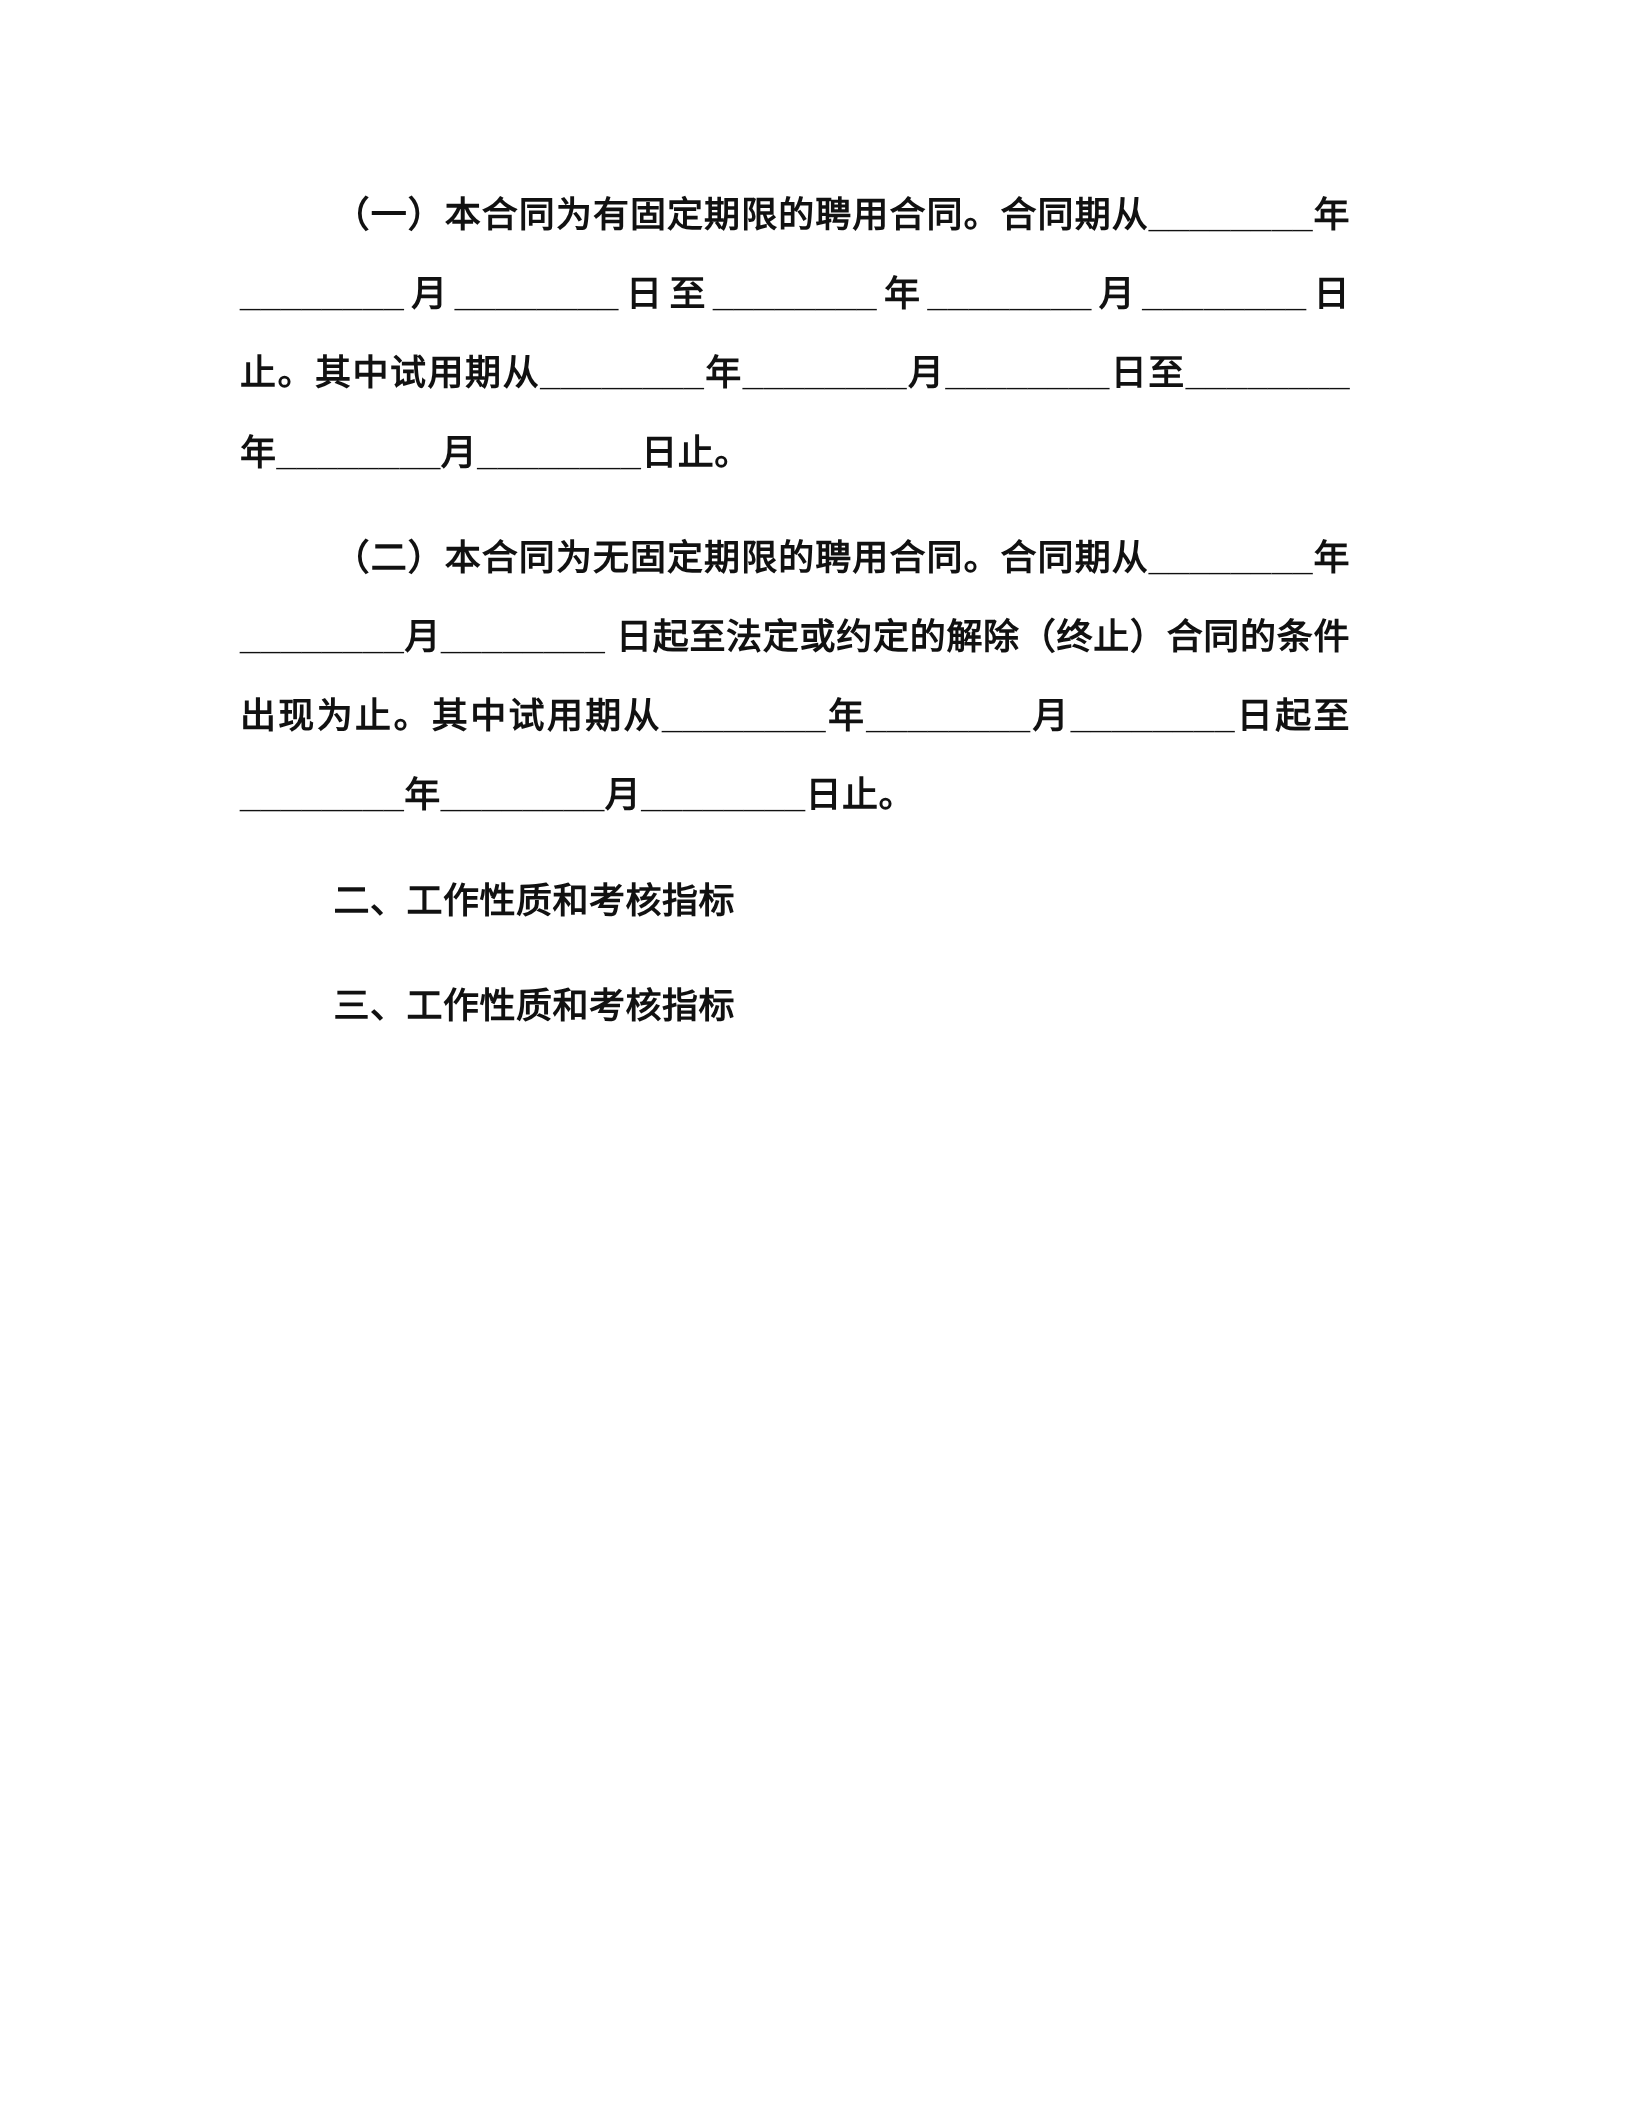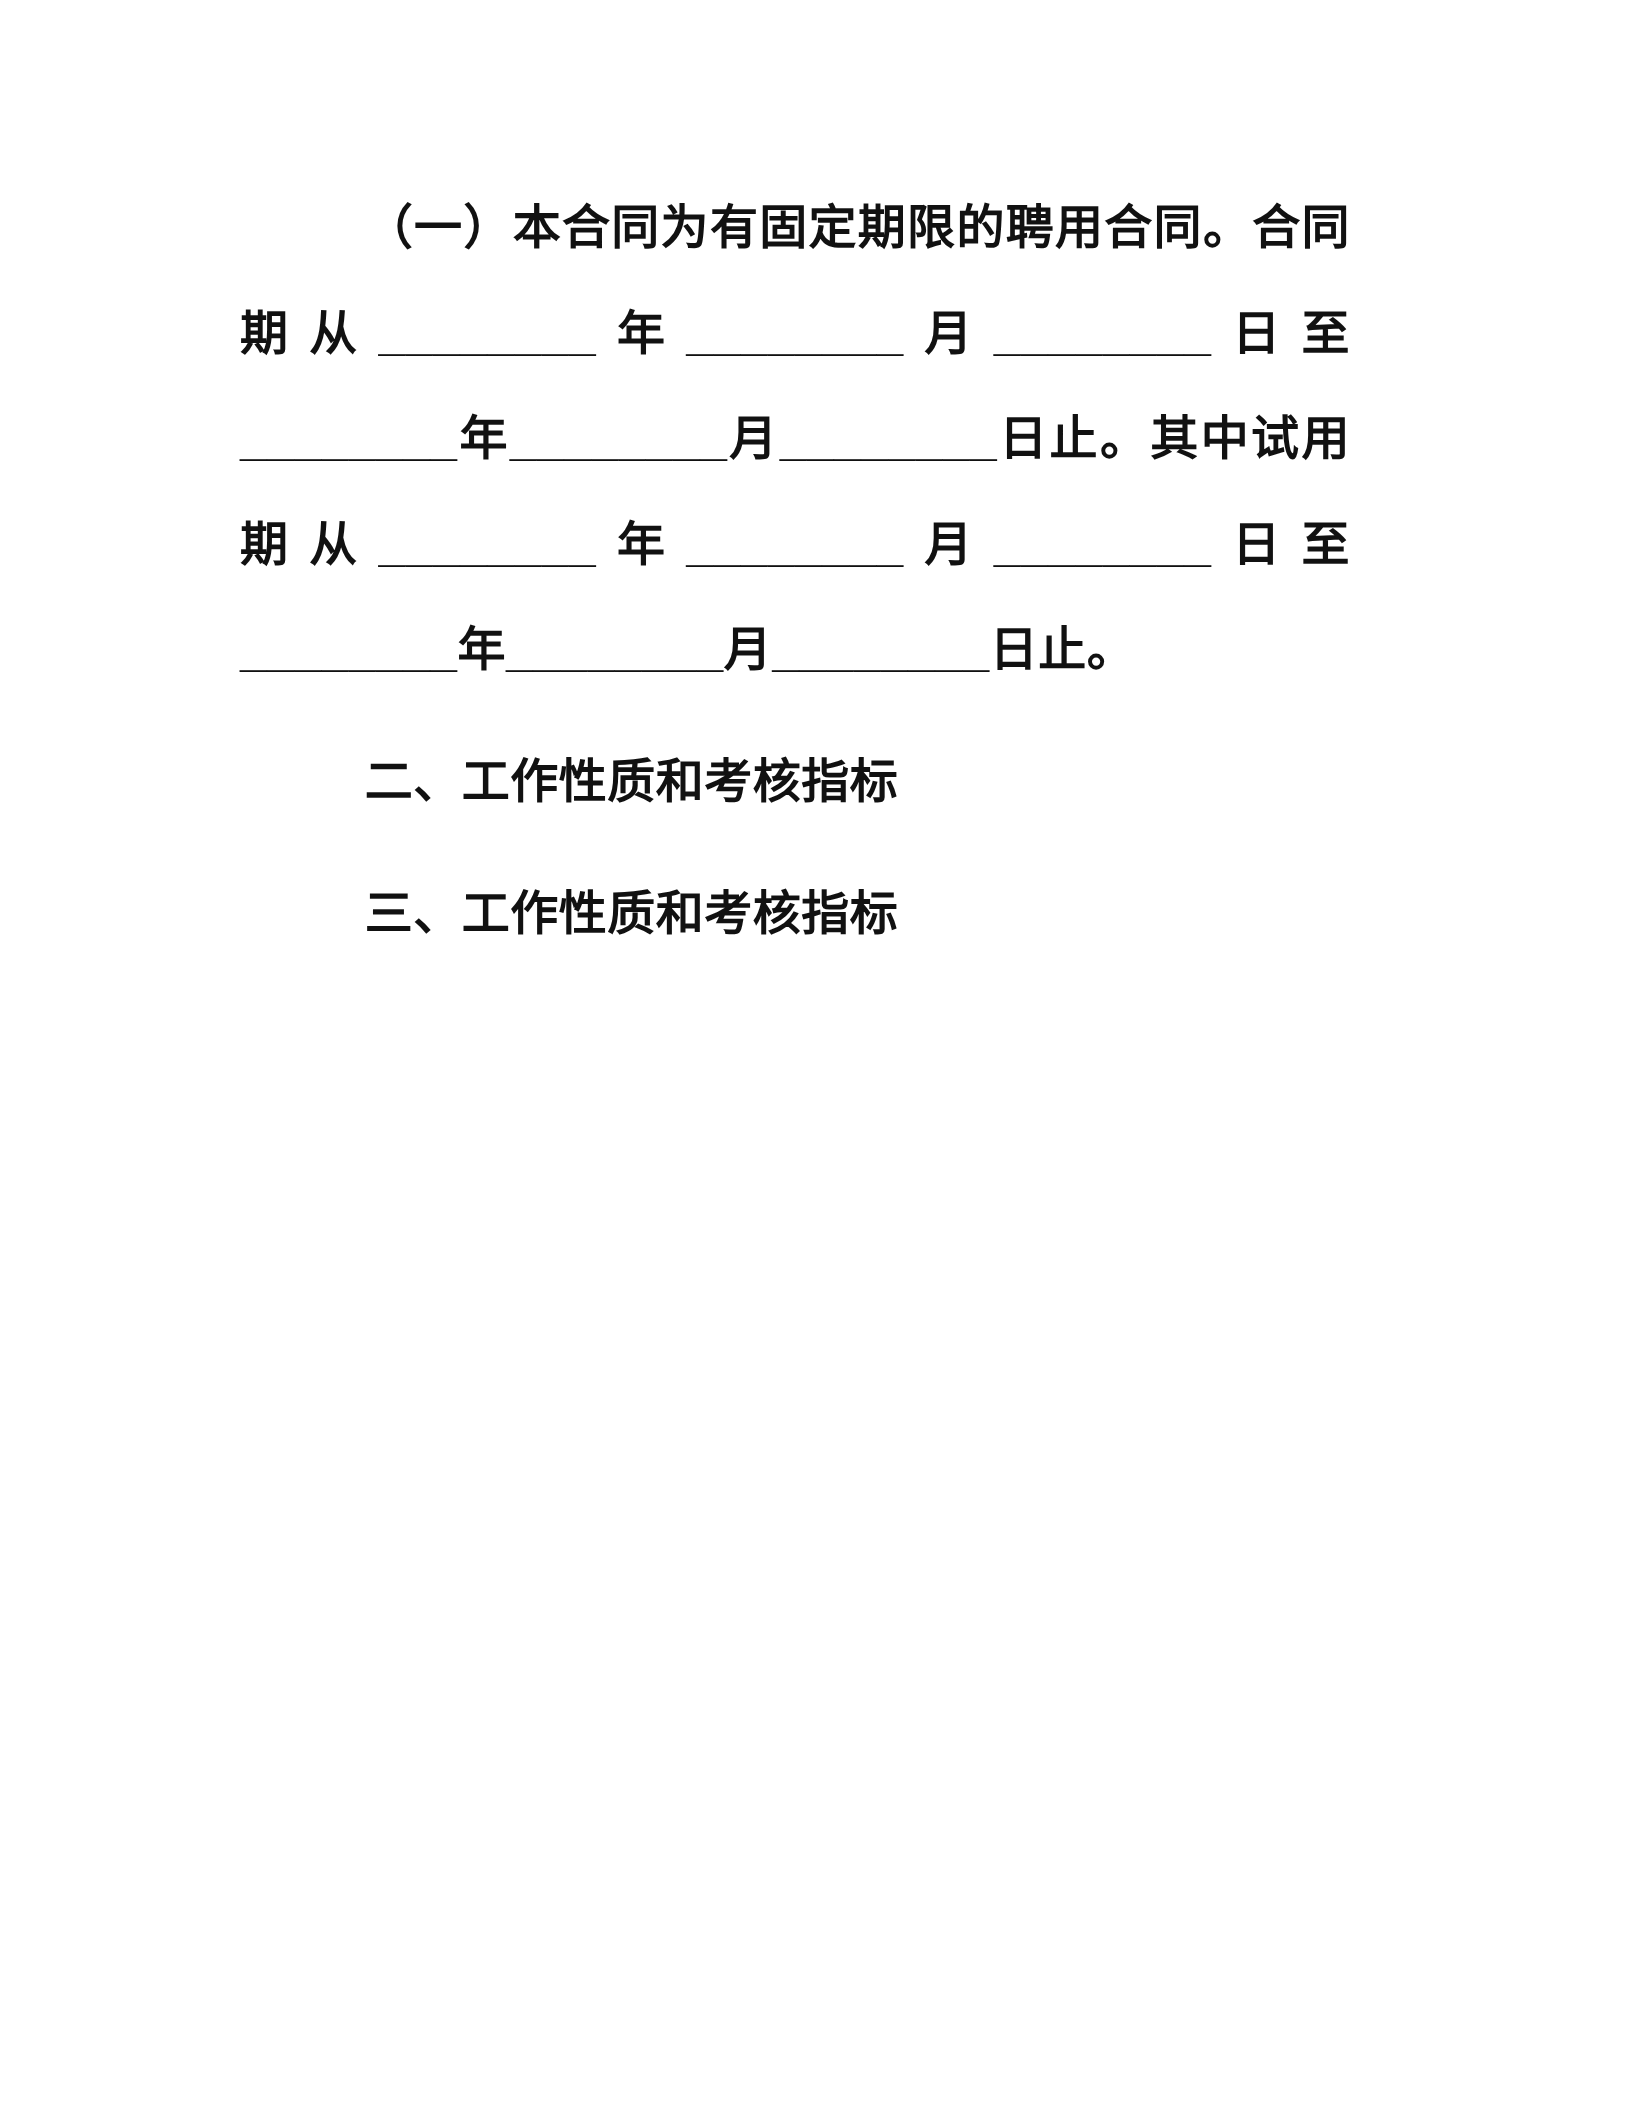--- a/index.html
+++ b/index.html
@@ -18,21 +18,21 @@
     width: 1632px;
     height: 2112px;
     margin: 0 auto;
     background: #ffffff;
     padding: 175px 282px 0 240px;
     color: #111111;
     overflow: hidden;
   }
 
   .block {
-    font-size: 48px;
+    font-size: 36px;
     font-weight: 700;
     line-height: 2.2;
     color: #111111;
     margin: 0 0 26px 0;
     letter-spacing: 0.5px;
   }
 
   
   .para {
     text-indent: 2.6em;
@@ -55,20 +55,21 @@
     margin-top: 6px;
   }
 </style>
 </head>
 <body>
 
 <div class="page">
 
   <p class="block para">（一）本合同为有固定期限的聘用合同。合同期从________年________月________日至________年________月________日止。其中试用期从________年________月________日至________年________月________日止。</p>
 
+  <p class="block para">（二）本合同为无固定期限的聘用合同。合同期从________年________月________ 日起至法定或约定的解除（终止）合同的条件出现为止。其中试用期从________年________月________日起至________年________月________日止。</p>
 
 
   <p class="block heading">二、工作性质和考核指标</p>
 
 
 
 
   <p class="block heading">三、工作性质和考核指标</p>
 
 </div>

